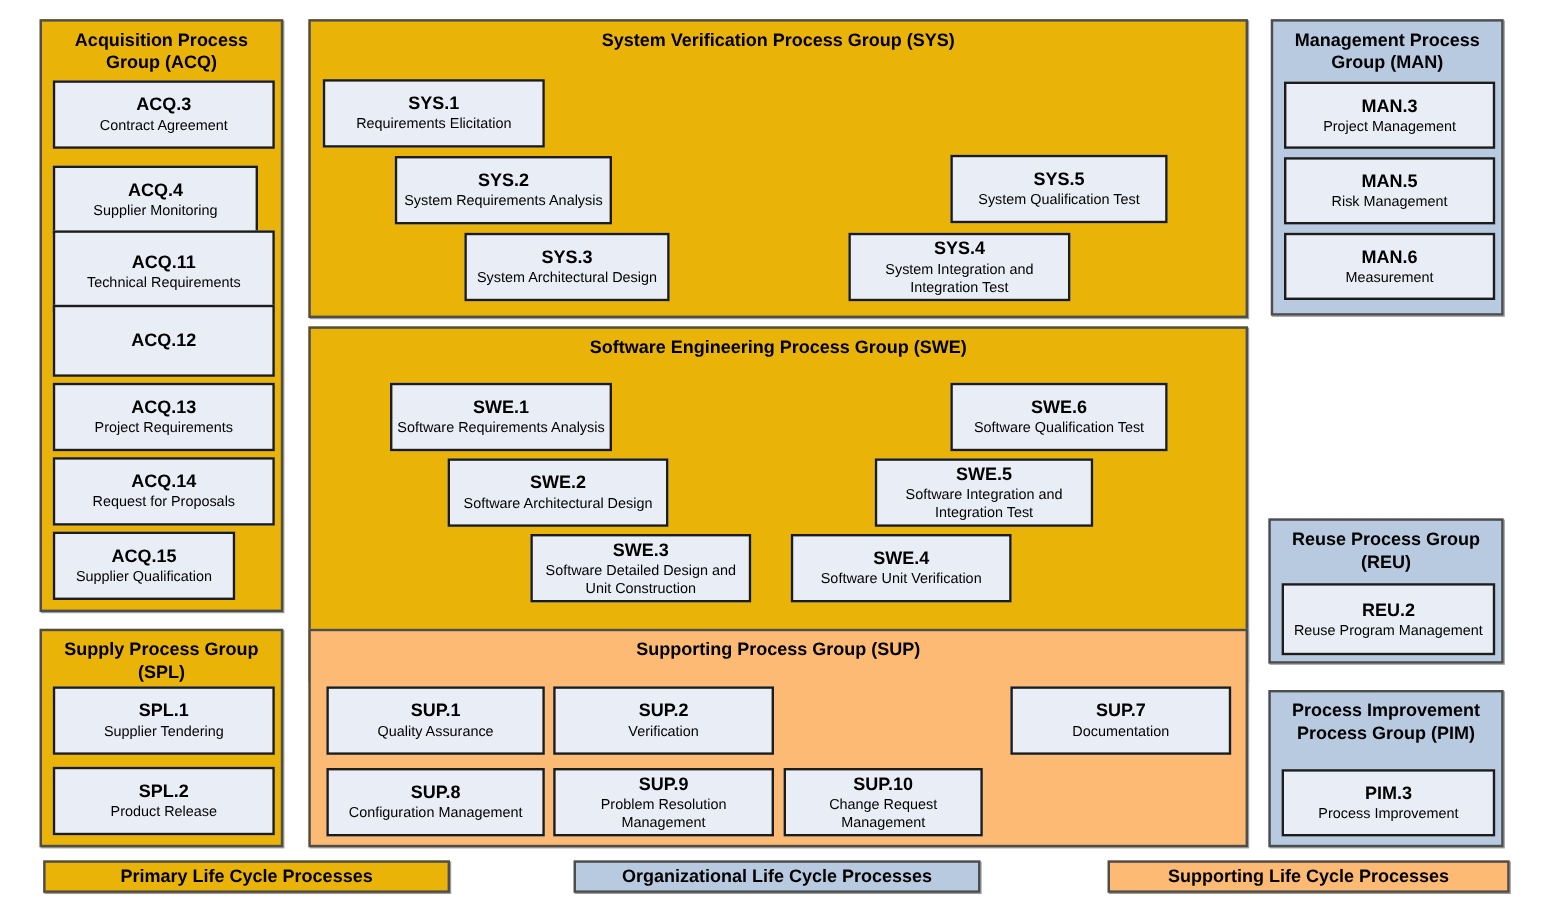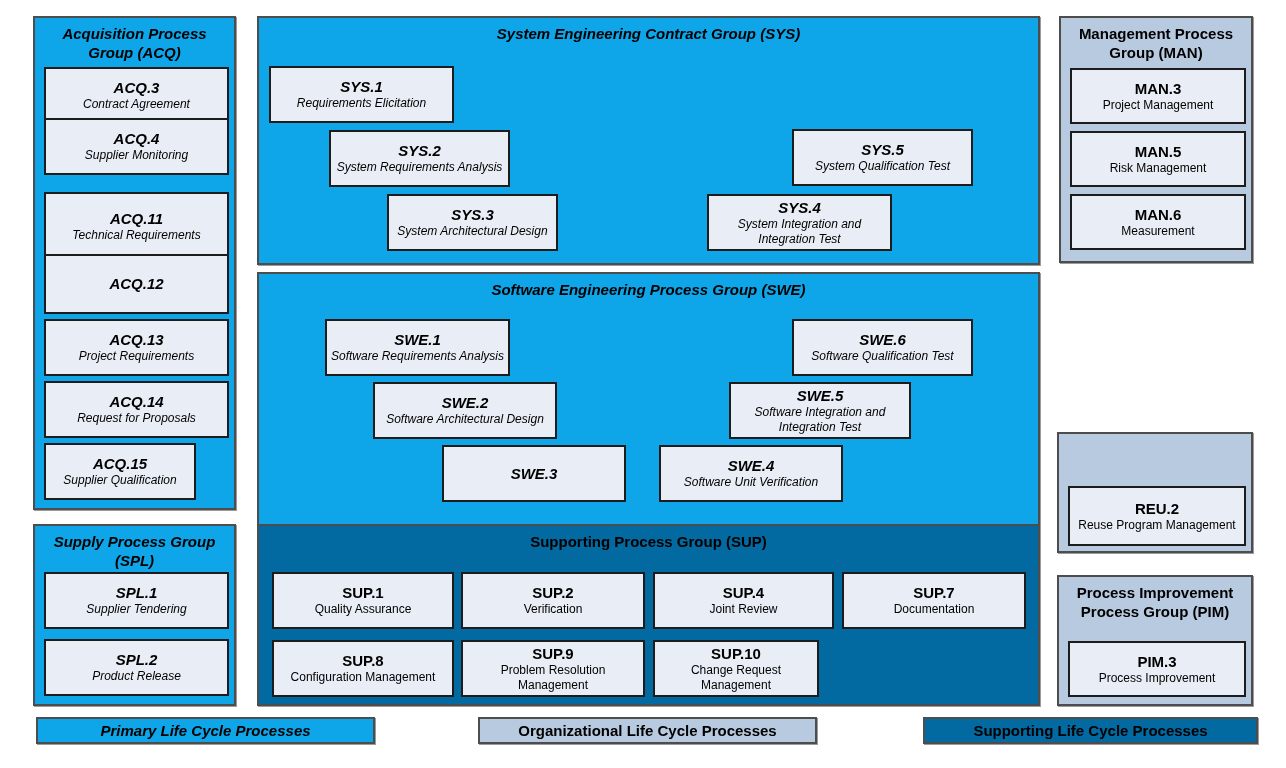--- a/index.html
+++ b/index.html
@@ -4,23 +4,23 @@
 <style>
   html,body{margin:0;padding:0;background:#ffffff;}
   .canvas{
     position:relative;width:1286px;height:768px;background:#ffffff;
     font-family:"Liberation Sans",sans-serif;color:#111;overflow:hidden;
   }
   .group{
     position:absolute;box-sizing:border-box;border:2px solid #4d4d4d;
     box-shadow:1px 1px 0 #9b9b9b;
   }
-  .peach{background:#0ea5e9;font-style:italic;}
+  .peach{background:#eab308;}
   .blue{background:#B8CADF;}
-  .green{background:#0369a1;}
+  .green{background:#fdba74;}
   .gtitle{
     margin:0;padding:7px 10px 0;text-align:center;
     font-size:15px;line-height:1.25;font-weight:bold;color:#000;
   }
   .pbox{
     position:absolute;box-sizing:border-box;background:#E9EDF5;
     border:2px solid #1c1c1c;
     display:flex;flex-direction:column;align-items:center;justify-content:center;
     text-align:center;padding:2px 4px;
   }
@@ -37,21 +37,21 @@
 <body>
 
 <div class="canvas">
 
   <section class="group peach" style="left:33px;top:16px;width:203px;height:494px">
     <h2 class="gtitle">Acquisition Process Group (ACQ)</h2>
     <div class="pbox" style="left:9px;top:49px;width:185px;height:57px">
       <div class="code">ACQ.3</div>
       <div class="pname">Contract Agreement</div>
     </div>
-    <div class="pbox" style="left:9px;top:100px;width:185px;height:57px">
+    <div class="pbox" style="left:9px;top:120px;width:171px;height:57px">
       <div class="code">ACQ.4</div>
       <div class="pname">Supplier Monitoring</div>
     </div>
     <div class="pbox" style="left:9px;top:174px;width:185px;height:68px">
       <div class="code">ACQ.11</div>
       <div class="pname">Technical Requirements</div>
     </div>
     <div class="pbox" style="left:9px;top:236px;width:185px;height:60px">
       <div class="code">ACQ.12</div>
     </div>
@@ -75,21 +75,21 @@
       <div class="code">SPL.1</div>
       <div class="pname">Supplier Tendering</div>
     </div>
     <div class="pbox" style="left:9px;top:113px;width:185px;height:57px">
       <div class="code">SPL.2</div>
       <div class="pname">Product Release</div>
     </div>
   </section>
 
   <section class="group peach" style="left:257px;top:16px;width:783px;height:249px">
-    <h2 class="gtitle">System Engineering Contract Group (SYS)</h2>
+    <h2 class="gtitle">System Verification Process Group (SYS)</h2>
     <div class="pbox" style="left:10px;top:48px;width:185px;height:57px">
       <div class="code">SYS.1</div>
       <div class="pname">Requirements Elicitation</div>
     </div>
     <div class="pbox" style="left:70px;top:112px;width:181px;height:57px">
       <div class="code">SYS.2</div>
       <div class="pname">System Requirements Analysis</div>
     </div>
     <div class="pbox" style="left:128px;top:176px;width:171px;height:57px">
       <div class="code">SYS.3</div>
@@ -110,20 +110,21 @@
     <div class="pbox" style="left:66px;top:45px;width:185px;height:57px">
       <div class="code">SWE.1</div>
       <div class="pname">Software Requirements Analysis</div>
     </div>
     <div class="pbox" style="left:114px;top:108px;width:184px;height:57px">
       <div class="code">SWE.2</div>
       <div class="pname">Software Architectural Design</div>
     </div>
     <div class="pbox" style="left:183px;top:171px;width:184px;height:57px">
       <div class="code">SWE.3</div>
+      <div class="pname">Software Detailed Design and Unit Construction</div>
     </div>
     <div class="pbox" style="left:533px;top:45px;width:181px;height:57px">
       <div class="code">SWE.6</div>
       <div class="pname">Software Qualification Test</div>
     </div>
     <div class="pbox" style="left:470px;top:108px;width:182px;height:57px">
       <div class="code">SWE.5</div>
       <div class="pname">Software Integration and Integration Test</div>
     </div>
     <div class="pbox" style="left:400px;top:171px;width:184px;height:57px">
@@ -135,24 +136,20 @@
   <section class="group green" style="left:257px;top:524px;width:783px;height:182px">
     <h2 class="gtitle">Supporting Process Group (SUP)</h2>
     <div class="pbox" style="left:13px;top:46px;width:182px;height:57px">
       <div class="code">SUP.1</div>
       <div class="pname">Quality Assurance</div>
     </div>
     <div class="pbox" style="left:202px;top:46px;width:184px;height:57px">
       <div class="code">SUP.2</div>
       <div class="pname">Verification</div>
     </div>
-    <div class="pbox" style="left:394px;top:46px;width:181px;height:57px">
-      <div class="code">SUP.4</div>
-      <div class="pname">Joint Review</div>
-    </div>
     <div class="pbox" style="left:583px;top:46px;width:184px;height:57px">
       <div class="code">SUP.7</div>
       <div class="pname">Documentation</div>
     </div>
     <div class="pbox" style="left:13px;top:114px;width:182px;height:57px">
       <div class="code">SUP.8</div>
       <div class="pname">Configuration Management</div>
     </div>
     <div class="pbox" style="left:202px;top:114px;width:184px;height:57px">
       <div class="code">SUP.9</div>
@@ -174,20 +171,21 @@
       <div class="code">MAN.5</div>
       <div class="pname">Risk Management</div>
     </div>
     <div class="pbox" style="left:9px;top:176px;width:176px;height:56px">
       <div class="code">MAN.6</div>
       <div class="pname">Measurement</div>
     </div>
   </section>
 
   <section class="group blue" style="left:1057px;top:432px;width:196px;height:121px">
+    <h2 class="gtitle">Reuse Process Group (REU)</h2>
     <div class="pbox" style="left:9px;top:52px;width:178px;height:60px">
       <div class="code">REU.2</div>
       <div class="pname">Reuse Program Management</div>
     </div>
   </section>
 
   <section class="group blue" style="left:1057px;top:575px;width:196px;height:131px">
     <h2 class="gtitle">Process Improvement Process Group (PIM)</h2>
     <div class="pbox" style="left:9px;top:64px;width:178px;height:56px">
       <div class="code">PIM.3</div>

